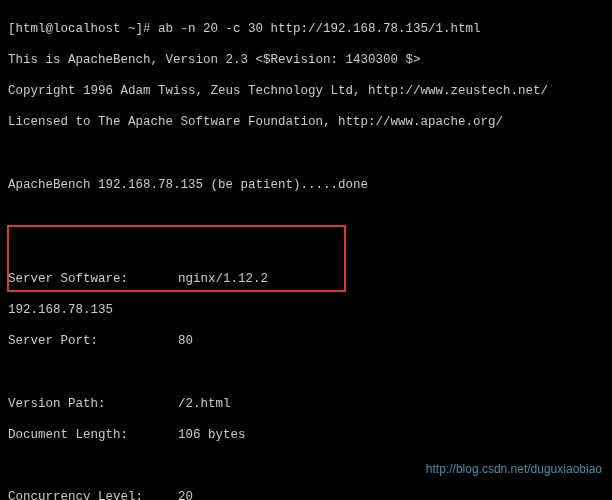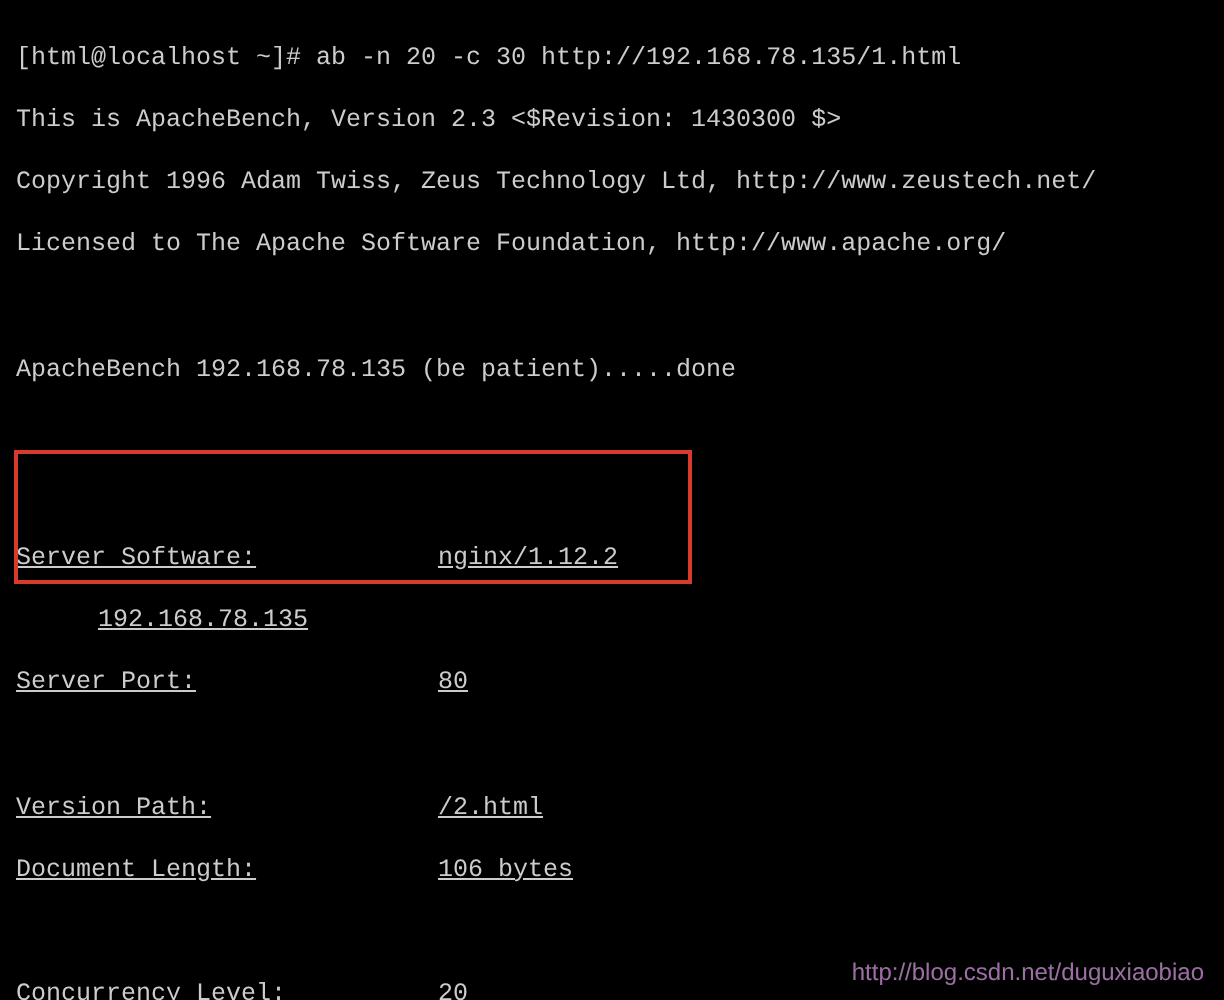--- a/index.html
+++ b/index.html
@@ -19,29 +19,29 @@
     white-space: pre;
   }
   .highlight-box {
     position: absolute;
     border: 2px solid #d83a2b;
     pointer-events: none;
   }
   .watermark {
     position: absolute;
     right: 10px;
-    bottom: 6px;
-    color: #f0abfc;
+    bottom: 23px;
+    color: #7dd3fc;
     font-family: sans-serif;
     font-size: 12px;
     opacity: 0.65;
   }
-  .cols { display: flex; text-decoration: underline; }
+  .cols { display: flex; }
   .label { width: 170px; display: inline-block; }
-  .val { display: inline-block; margin-left: 41px; }
+  .val { display: inline-block; }
 </style>
 </head>
 <body>
 
 <div class="term">
 <div><span>[html@localhost ~]# </span><span>ab -n 20 -c 30 http://192.168.78.135/1.html</span></div>
 <div>This is ApacheBench, Version 2.3 &lt;$Revision: 1430300 $&gt;</div>
 <div>Copyright 1996 Adam Twiss, Zeus Technology Ltd, http://www.zeustech.net/</div>
 <div>Licensed to The Apache Software Foundation, http://www.apache.org/</div>
 <div>&nbsp;</div>

